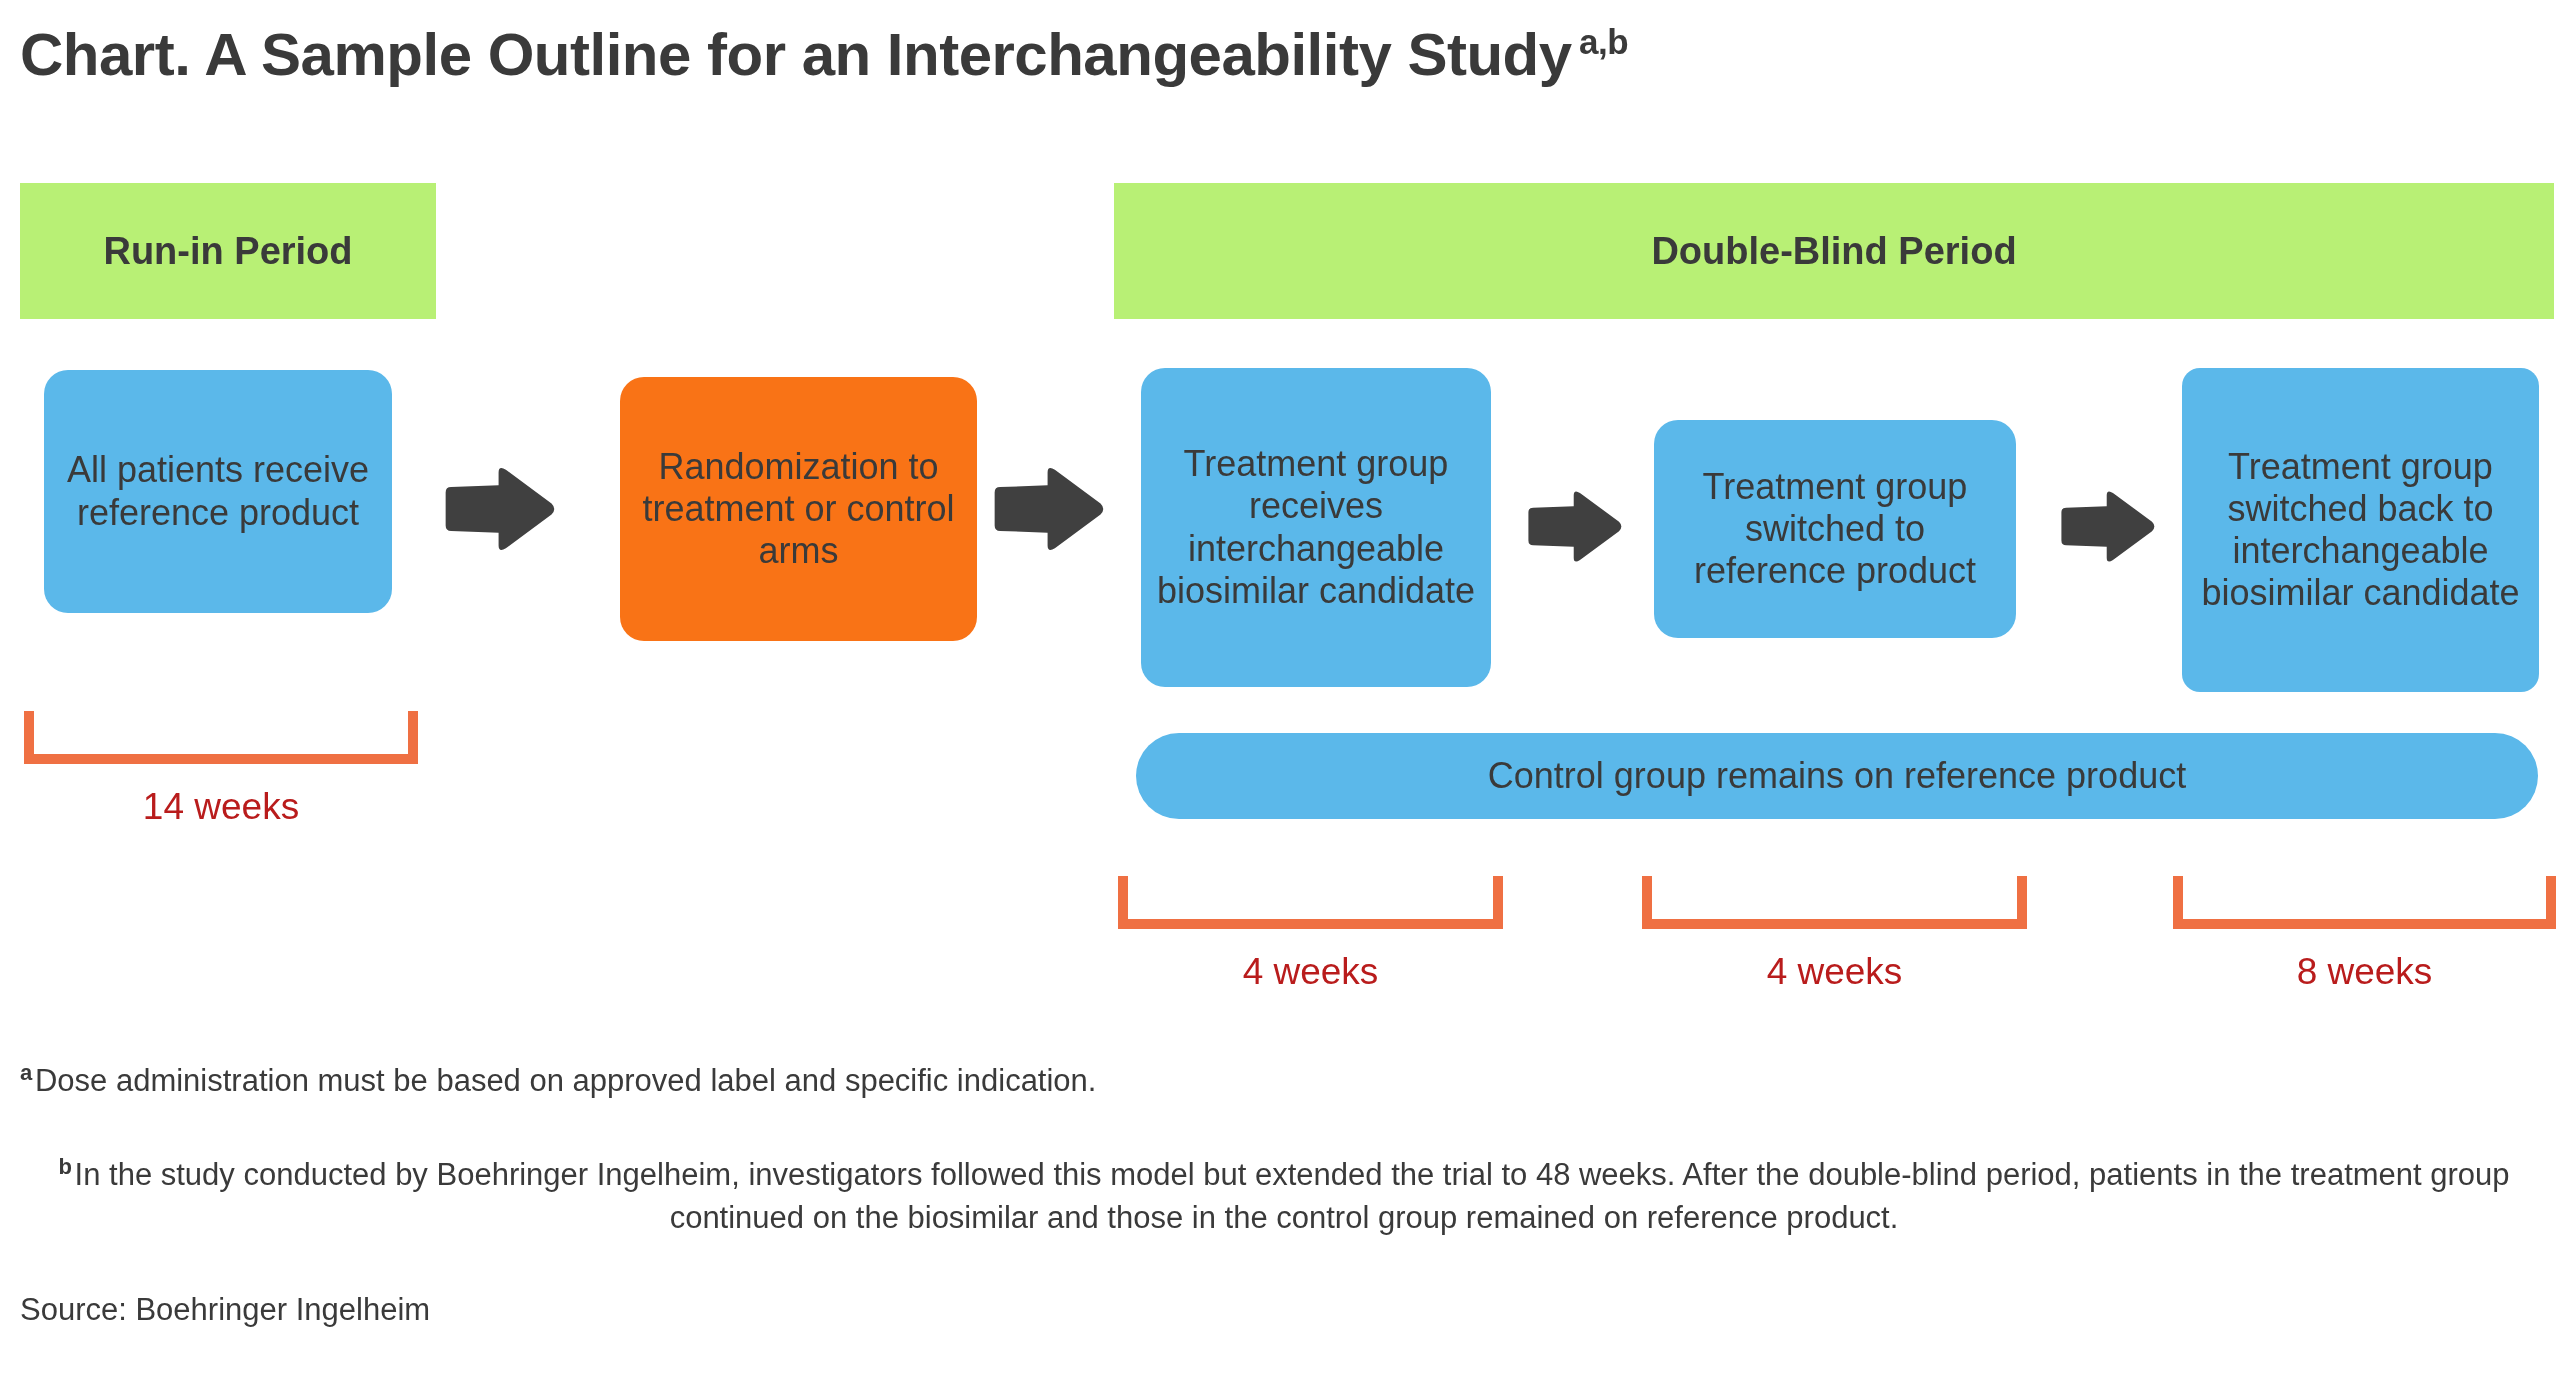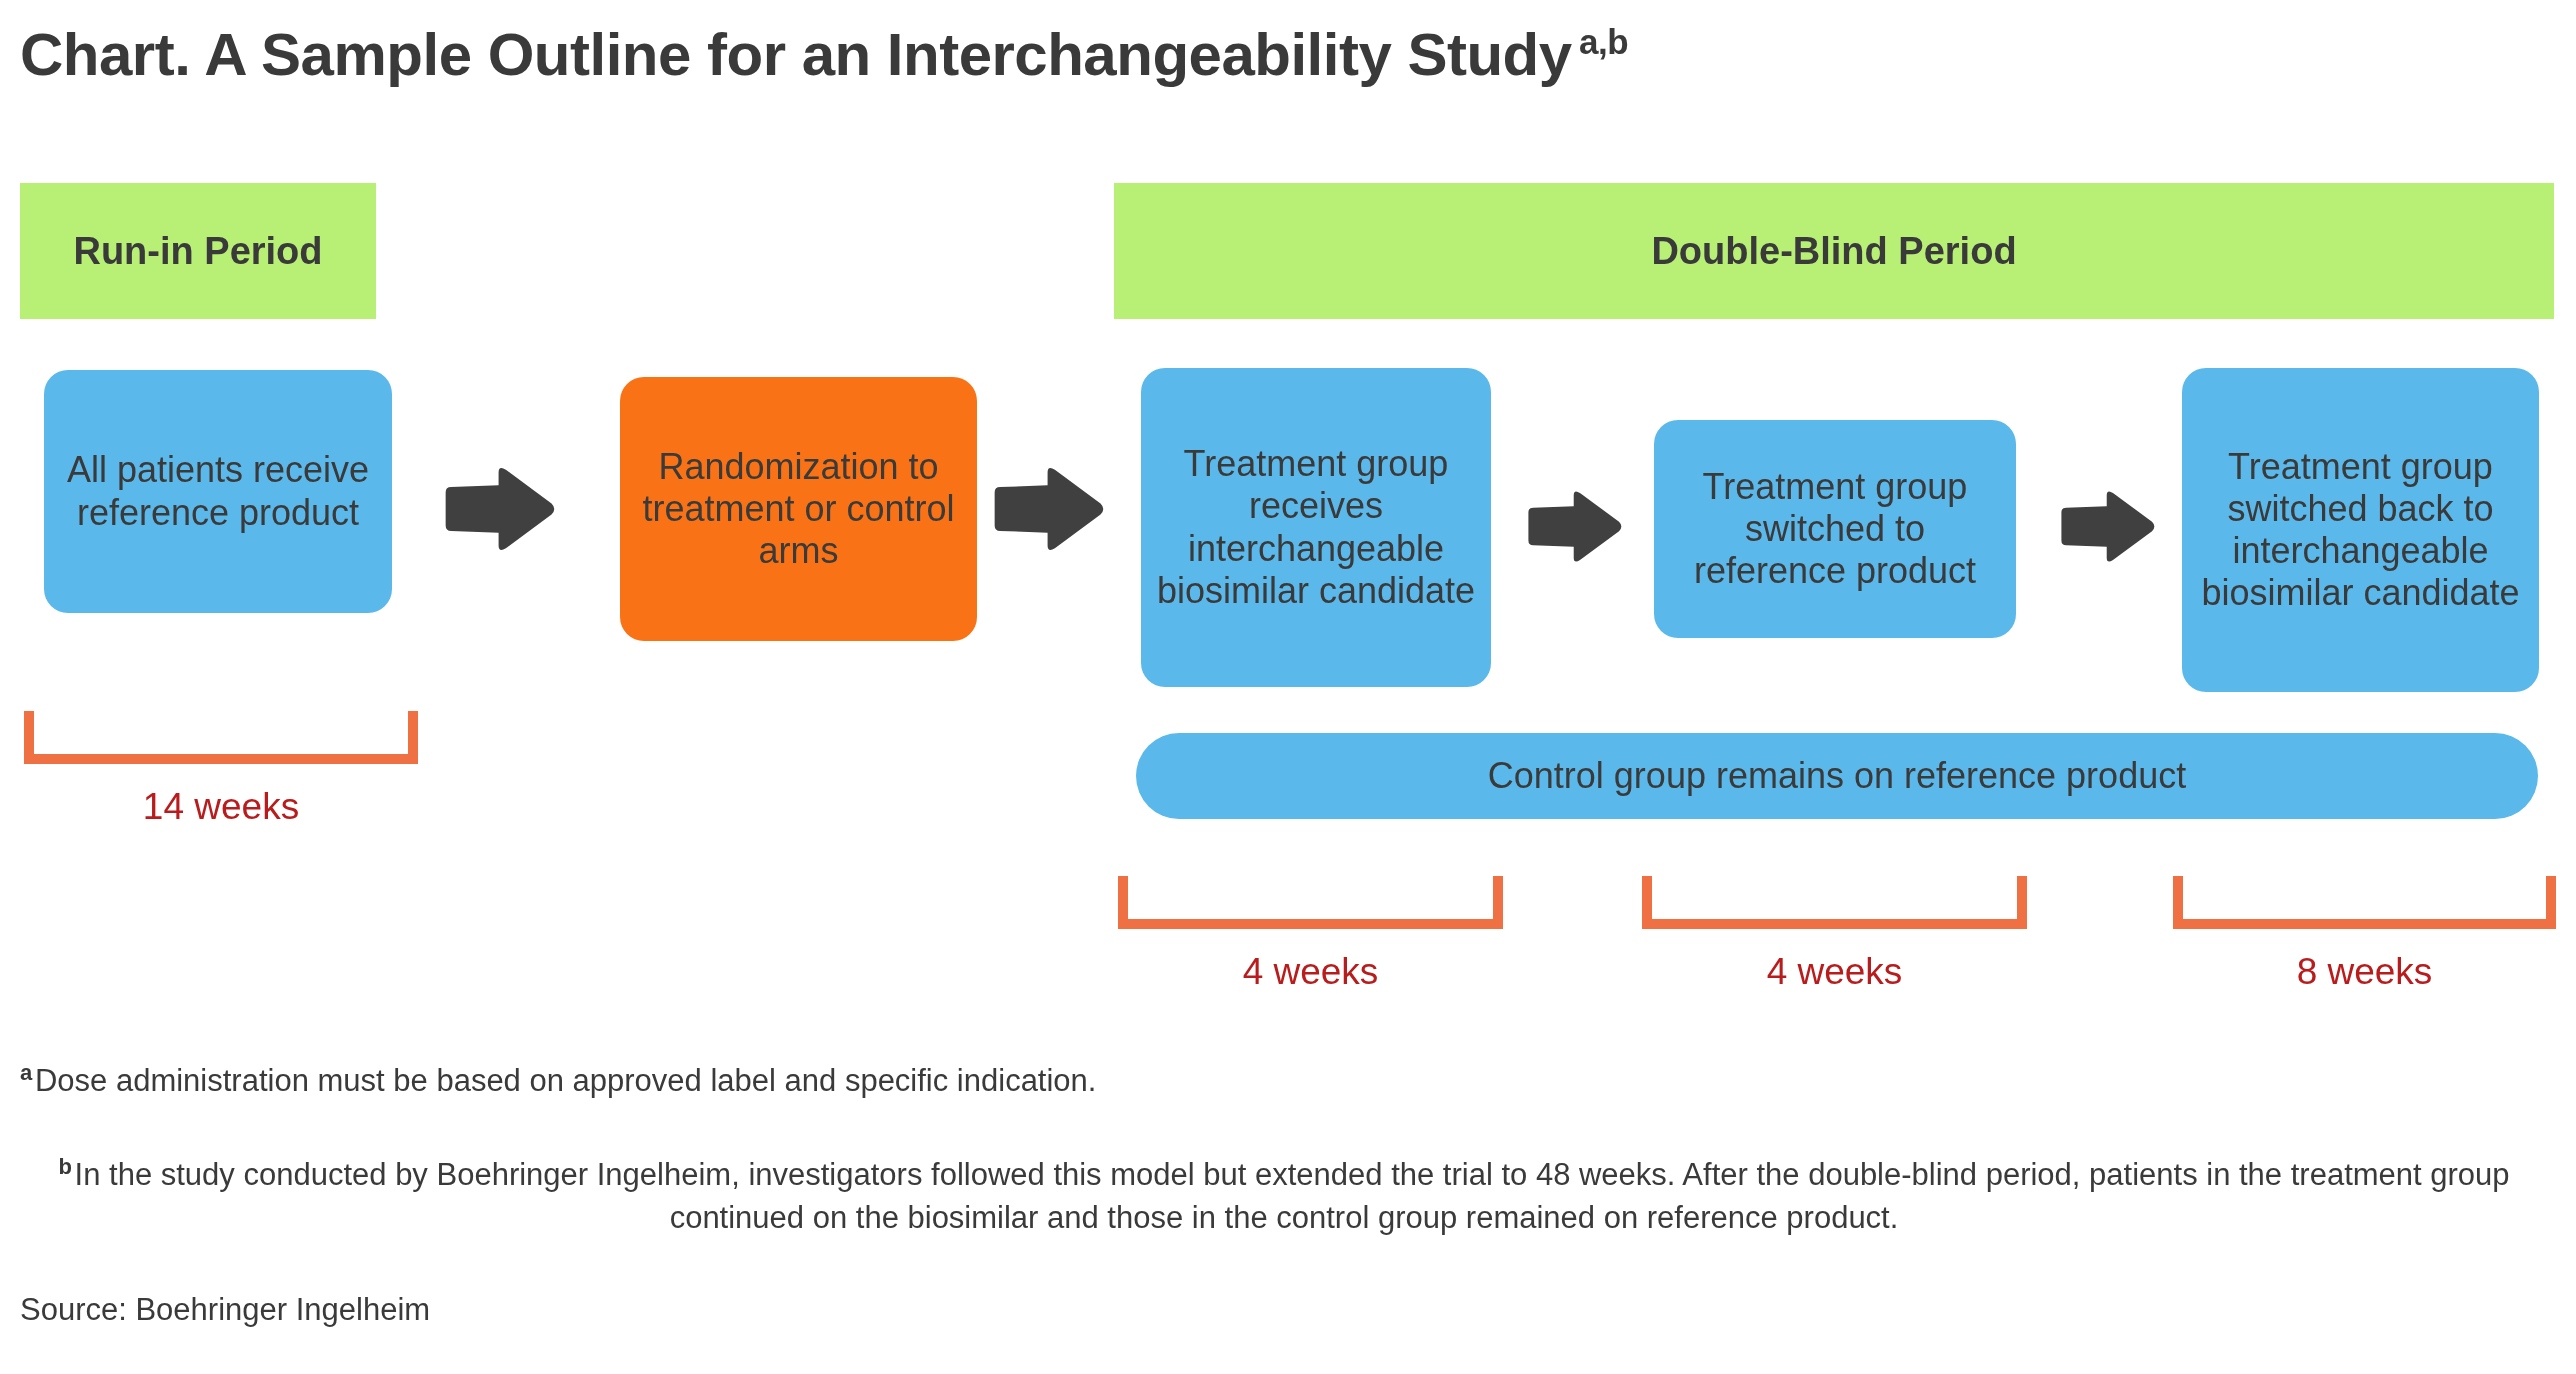--- a/index.html
+++ b/index.html
@@ -38,21 +38,21 @@
   .period-banner {
     position: absolute;
     background: #b8f075;
     display: flex;
     align-items: center;
     justify-content: center;
     font-size: 38px;
     font-weight: bold;
     color: #3a3a3a;
   }
-  #banner-runin  { left: 20px;   top: 183px; width: 356px;  height: 136px; }
+  #banner-runin  { left: 20px;   top: 183px; width: 416px;  height: 136px; }
   #banner-double { left: 1114px; top: 183px; width: 1440px; height: 136px; justify-content: center; }
 
   
   .flow-box {
     position: absolute;
     border-radius: 24px;
     display: flex;
     align-items: center;
     justify-content: center;
     text-align: center;
@@ -62,21 +62,21 @@
     padding: 0 13px;
     box-sizing: border-box;
   }
   .blue   { background: #5bb8ea; }
   .orange { background: #f97316; margin-left: 32px; }
 
   #box-all-patients   { left: 44px;   top: 370px; width: 348px;  height: 243px; }
   #box-randomization  { left: 588px;  top: 377px; width: 357px;  height: 264px; }
   #box-treat-1        { left: 1141px; top: 368px; width: 350px;  height: 319px; }
   #box-treat-2        { left: 1654px; top: 420px; width: 362px;  height: 218px; }
-  #box-treat-3        { left: 2182px; top: 368px; width: 357px;  height: 324px; }
+  #box-treat-3        { left: 2182px; top: 368px; width: 357px;  height: 324px; border-radius: 18px; }
   #box-control        { left: 1136px; top: 733px; width: 1402px; height: 86px;
                         border-radius: 43px; font-size: 36px; }
 
   
   .arrow {
     position: absolute;
     display: block;
   }
   #arrow-1 { left: 442px;  top: 465px; width: 115px; height: 88px; }
   #arrow-2 { left: 991px; top: 465px; width: 115px; height: 88px; }

